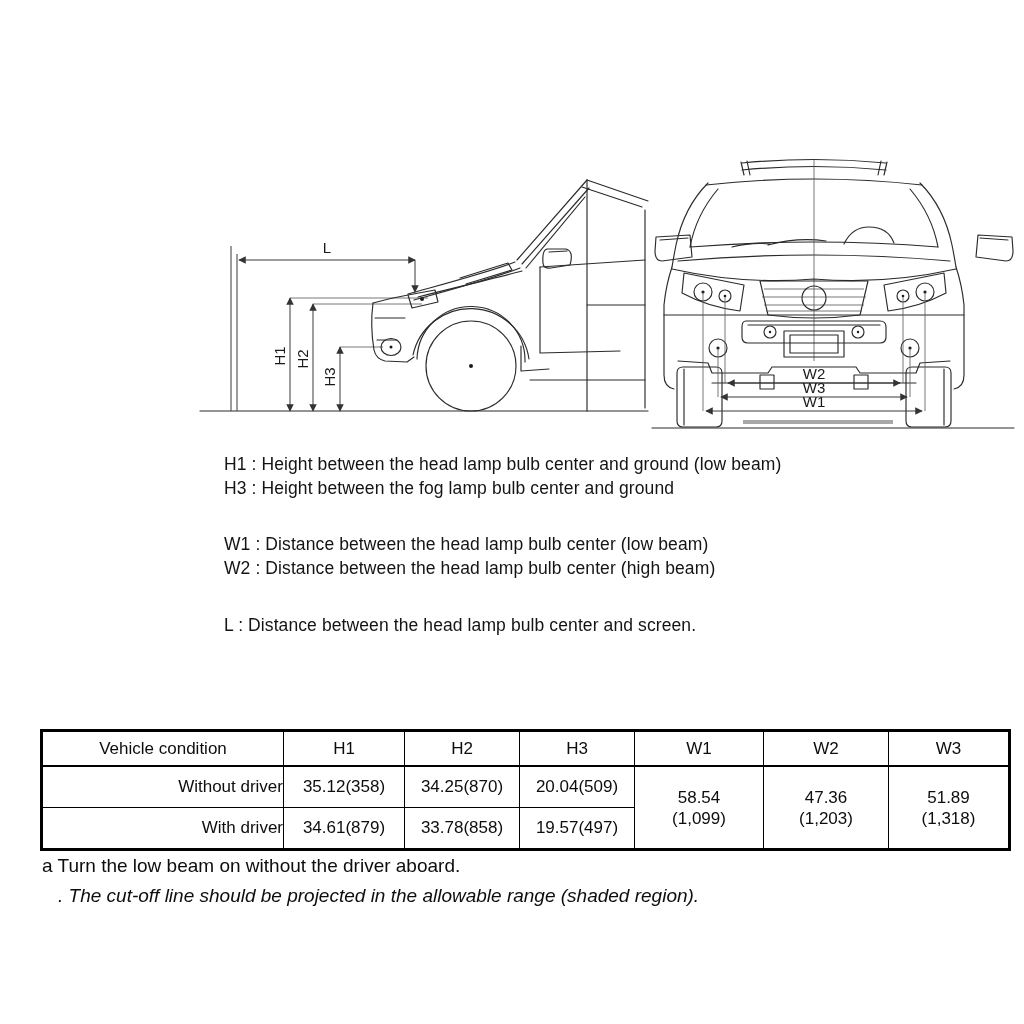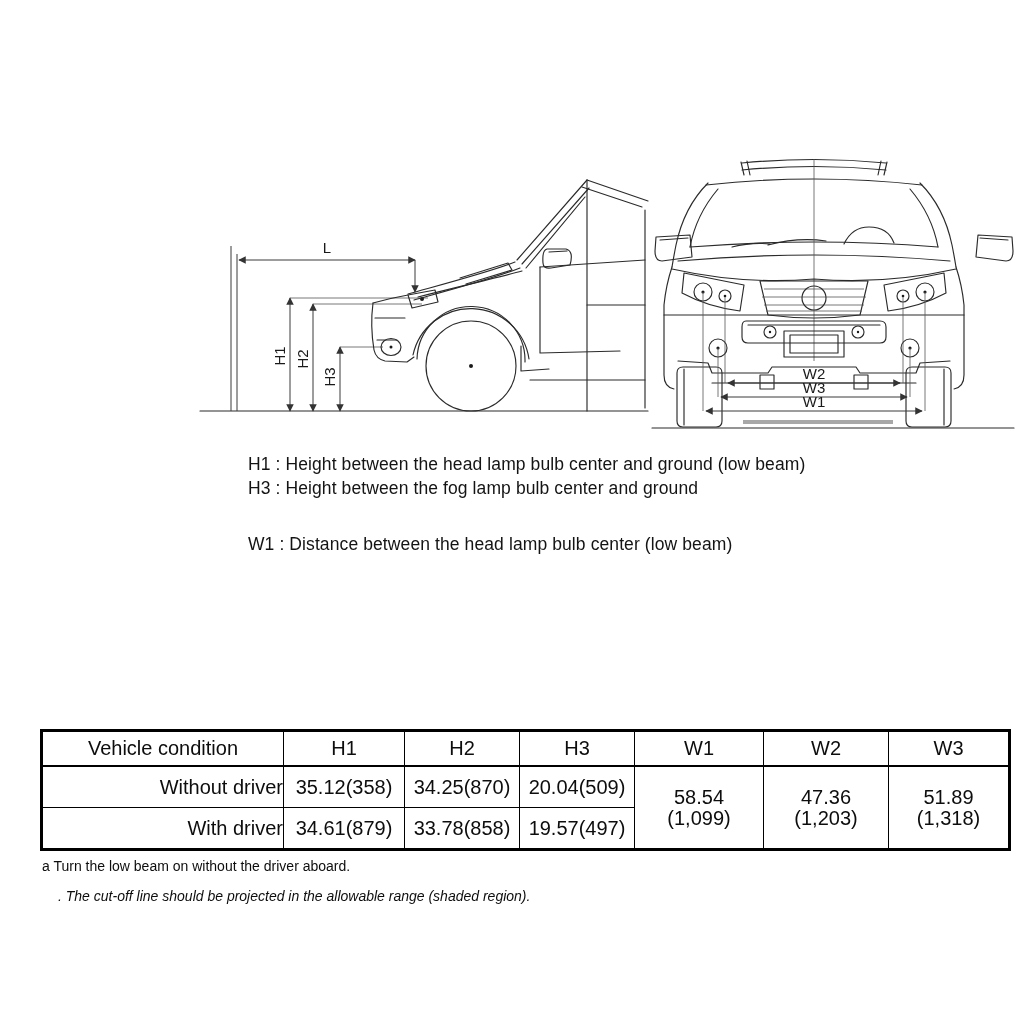--- a/index.html
+++ b/index.html
@@ -2,42 +2,42 @@
 <html><head>
 <meta charset="utf-8">
 <style>
   html,body{margin:0;padding:0;background:#fff;}
   #page{
     position:relative;width:1024px;height:1024px;background:#ffffff;
     font-family:"Liberation Sans", sans-serif;color:#111;overflow:hidden;
   }
   svg{position:absolute;}
   .defs{
-    position:absolute;left:248px;top:452px;
+    position:absolute;left:224px;top:452px;
     font-size:17.5px;line-height:24px;color:#141414;letter-spacing:0.1px;
   }
   .def-group{margin:0 0 32px 0;}
   .def-group.last{margin-bottom:33px;}
   .def-line{white-space:nowrap;}
   .spec-table{
     position:absolute;left:40px;top:729px;width:971px;
     border-collapse:collapse;table-layout:fixed;
-    border:3px solid #000;font-size:20px;color:#0d0d0d;
+    border:3px solid #000;font-size:17px;color:#0d0d0d;
   }
   .spec-table th,.spec-table td{
     border:1.6px solid #000;font-weight:400;text-align:center;
     padding:0;overflow:hidden;white-space:nowrap;
   }
   .spec-table th{height:33px;border-bottom-width:2.6px;}
   .spec-table td{height:40px;}
   .spec-table .cond{text-align:right;padding-left:37px;}
   .two-line{line-height:21px;}
   .notes{
     position:absolute;left:42px;top:851px;
-    font-size:14px;line-height:30px;color:#0d0d0d;
+    font-size:19px;line-height:30px;color:#0d0d0d;
   }
   .note-2{margin-left:16px;font-style:italic;}
   .dim{stroke:#3a3a3a;stroke-width:1;fill:none;}
   .car{stroke:#2b2b2b;stroke-width:1.15;fill:none;stroke-linecap:round;stroke-linejoin:round;}
   .thin{stroke:#555;stroke-width:0.8;fill:none;}
   .lbl{font-family:"Liberation Sans",sans-serif;font-size:15px;fill:#1a1a1a;}
   .dot{fill:#1a1a1a;stroke:none;}
   .shadow{stroke:#a8a8a8;stroke-width:4;fill:none;}
 </style>
 </head>
@@ -187,21 +187,23 @@
     </g>
   </svg>
 
   <div class="defs">
     <div class="def-group">
       <div class="def-line">H1 : Height between the head lamp bulb center and ground (low beam)</div>
       <div class="def-line">H3 : Height between the fog lamp bulb center and ground</div>
     </div>
     <div class="def-group last">
       <div class="def-line">W1 : Distance between the head lamp bulb center (low beam)</div>
+      <div class="def-line">W2 : Distance between the head lamp bulb center (high beam)</div>
     </div>
+    <div class="def-line">L : Distance between the head lamp bulb center and screen.</div>
   </div>
 
   <table class="spec-table">
     <colgroup>
       <col style="width:242px">
         <col style="width:121px">
         <col style="width:115px">
       <col style="width:115px">
         <col style="width:129px">
         <col style="width:125px">

